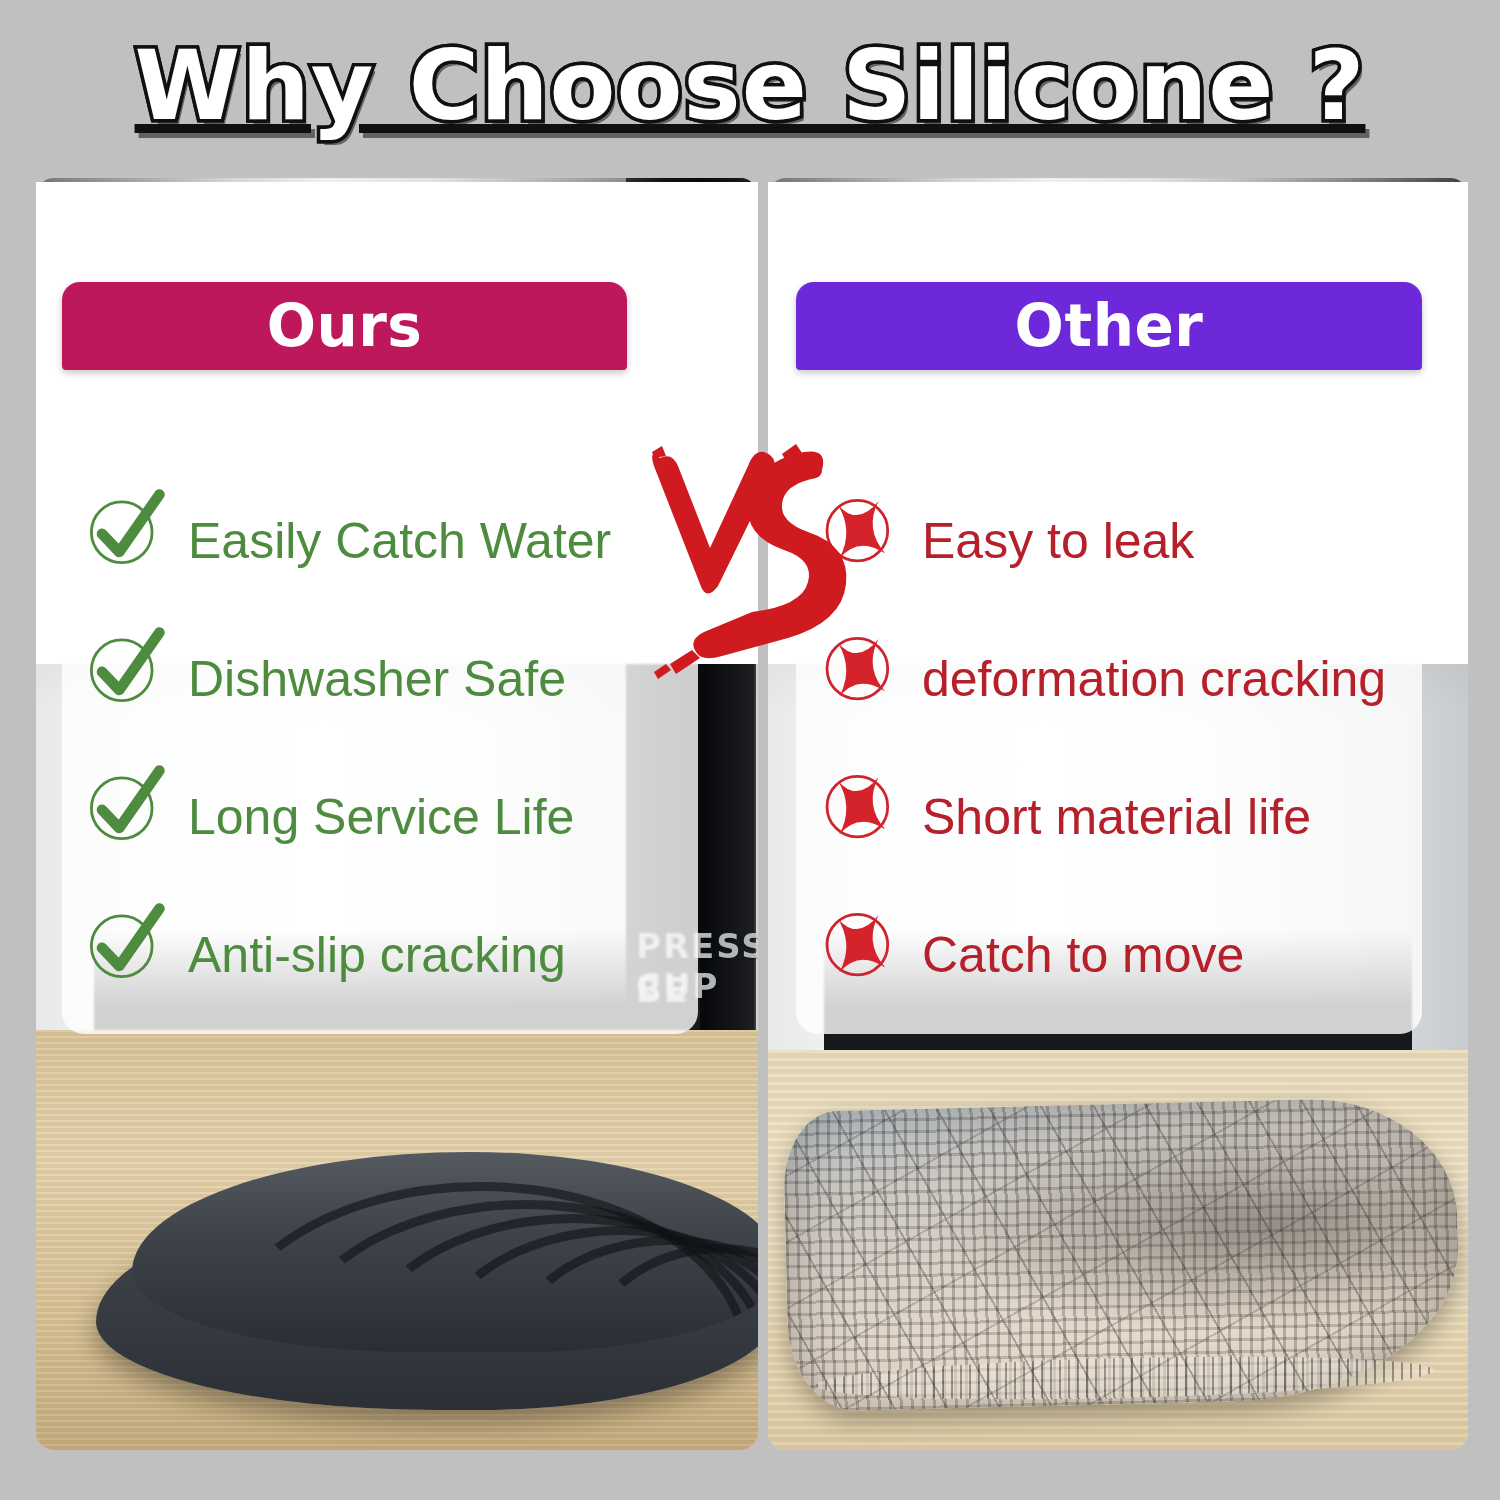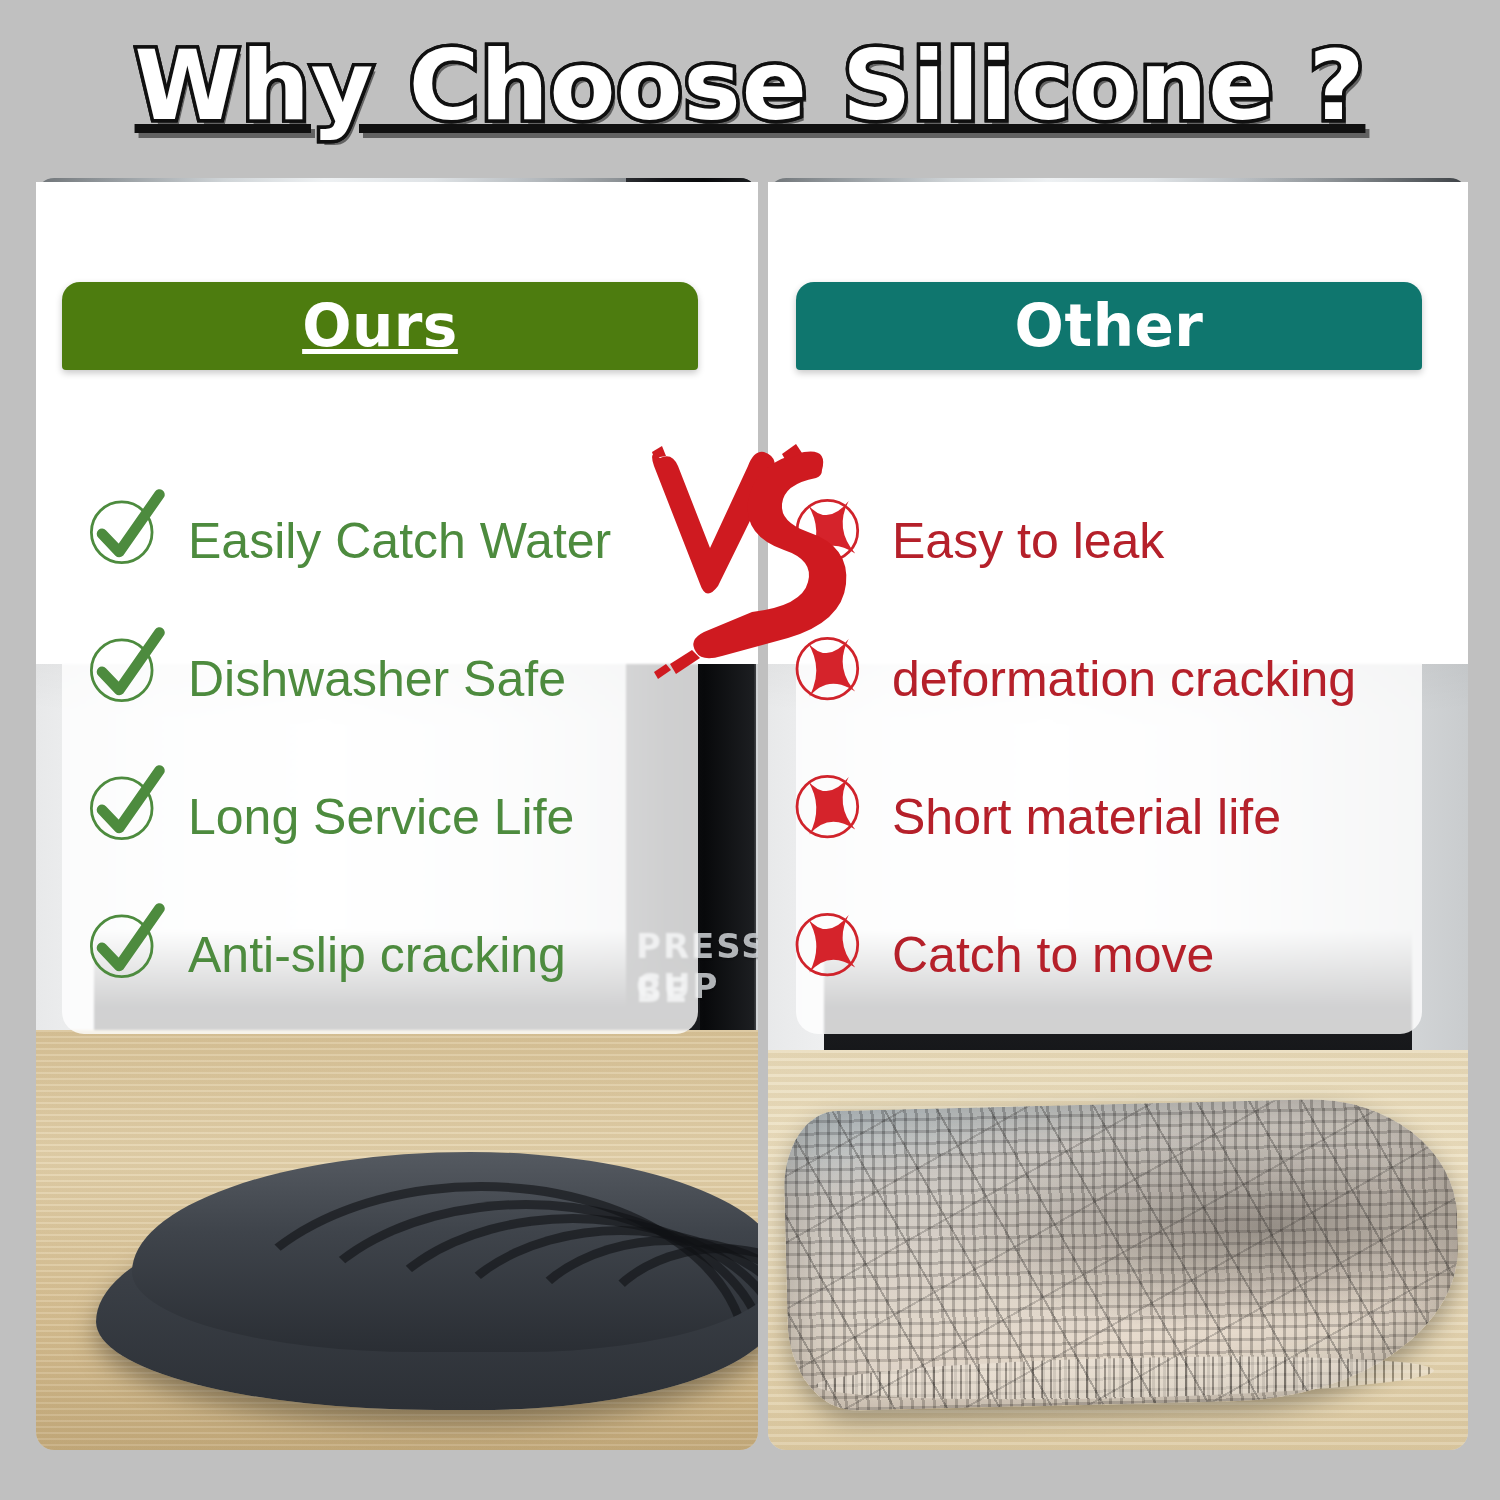--- a/index.html
+++ b/index.html
@@ -217,30 +217,30 @@
     display: flex;
     align-items: center;
     justify-content: center;
     color: #ffffff;
     font-family: "DejaVu Sans", sans-serif;
     font-weight: bold;
     font-size: 58px;
     letter-spacing: 0.5px;
     box-shadow: 0 3px 7px rgba(0,0,0,0.22);
   }
-  #badge-ours  { left: 62px;  width: 636px; background: #4d7c0f; text-decoration: underline; }
-  #badge-other { left: 796px; width: 626px; background: #0f766e; }
+  #badge-ours  { left: 62px;  width: 565px; background: #be185d; }
+  #badge-other { left: 796px; width: 626px; background: #6d28d9; }
 
   
   .features {
     position: absolute;
     top: 432px;
   }
   #features-ours  { left: 84px;  width: 620px; }
-  #features-other { left: 788px; width: 640px; }
+  #features-other { left: 818px; width: 640px; }
 
   .row {
     display: flex;
     align-items: flex-end;
     height: 138px;
   }
   .row .icon {
     flex: 0 0 auto;
     width: 82px; height: 82px;
     position: relative;

